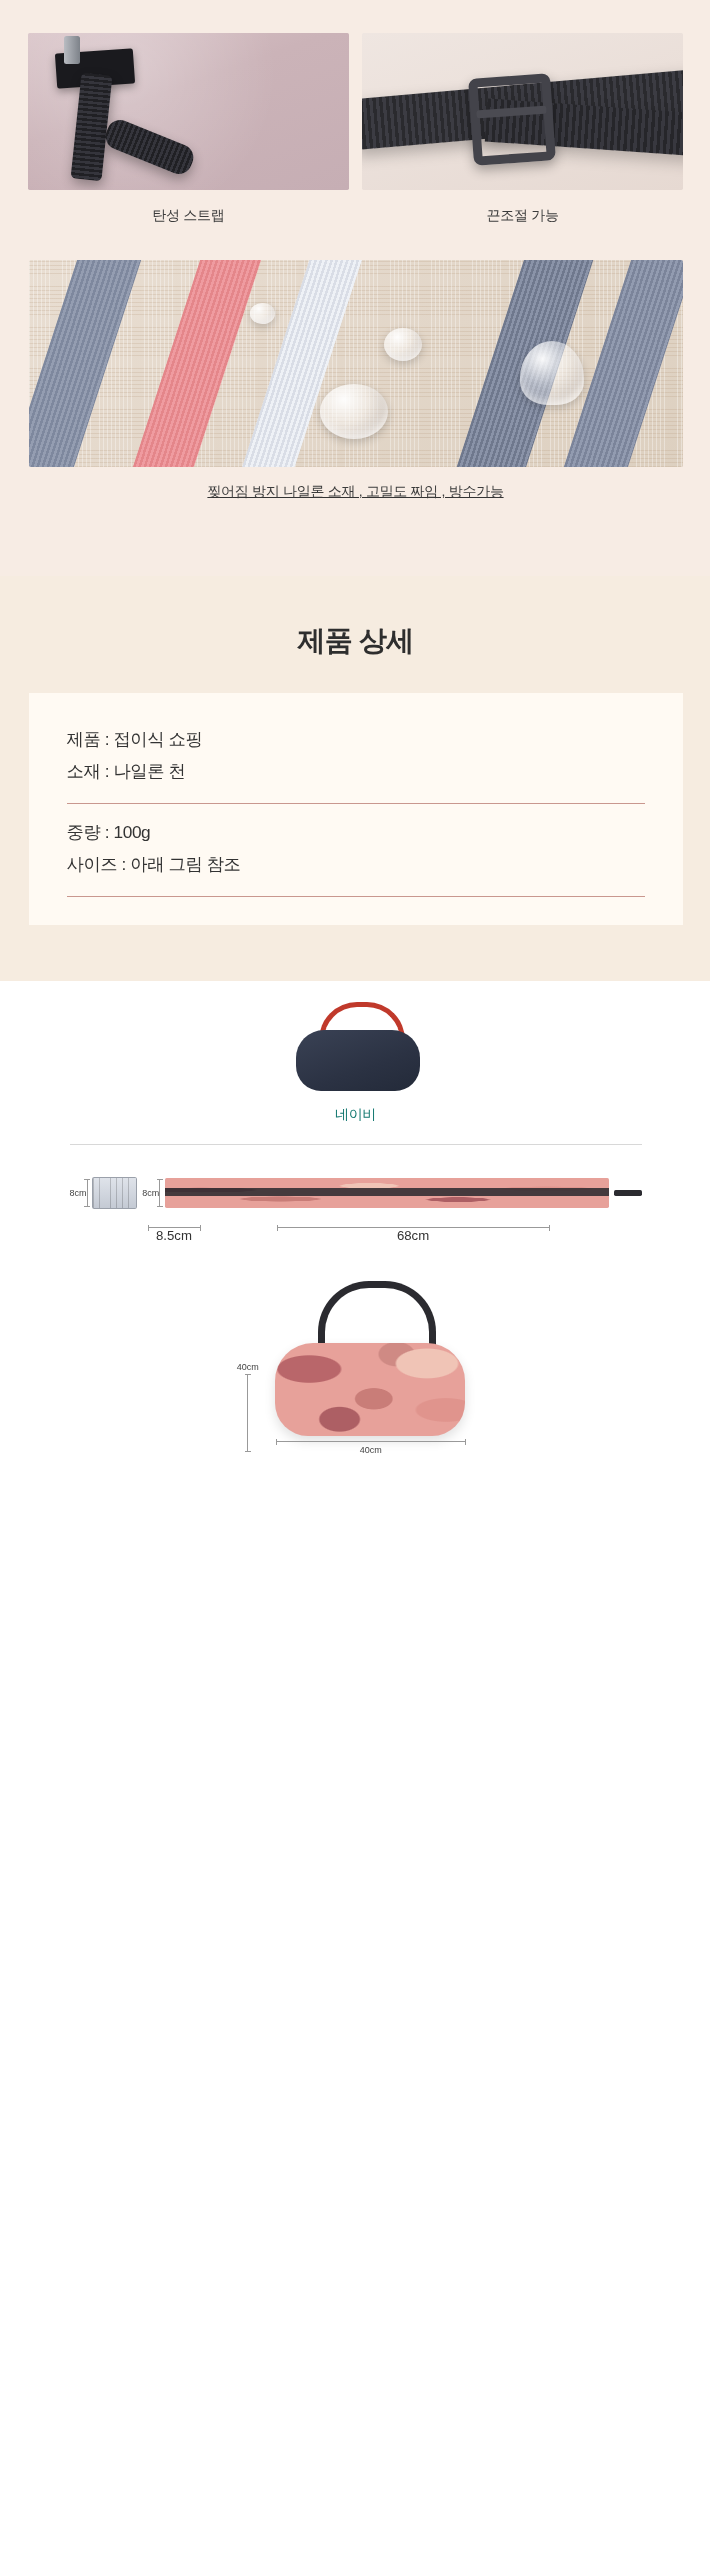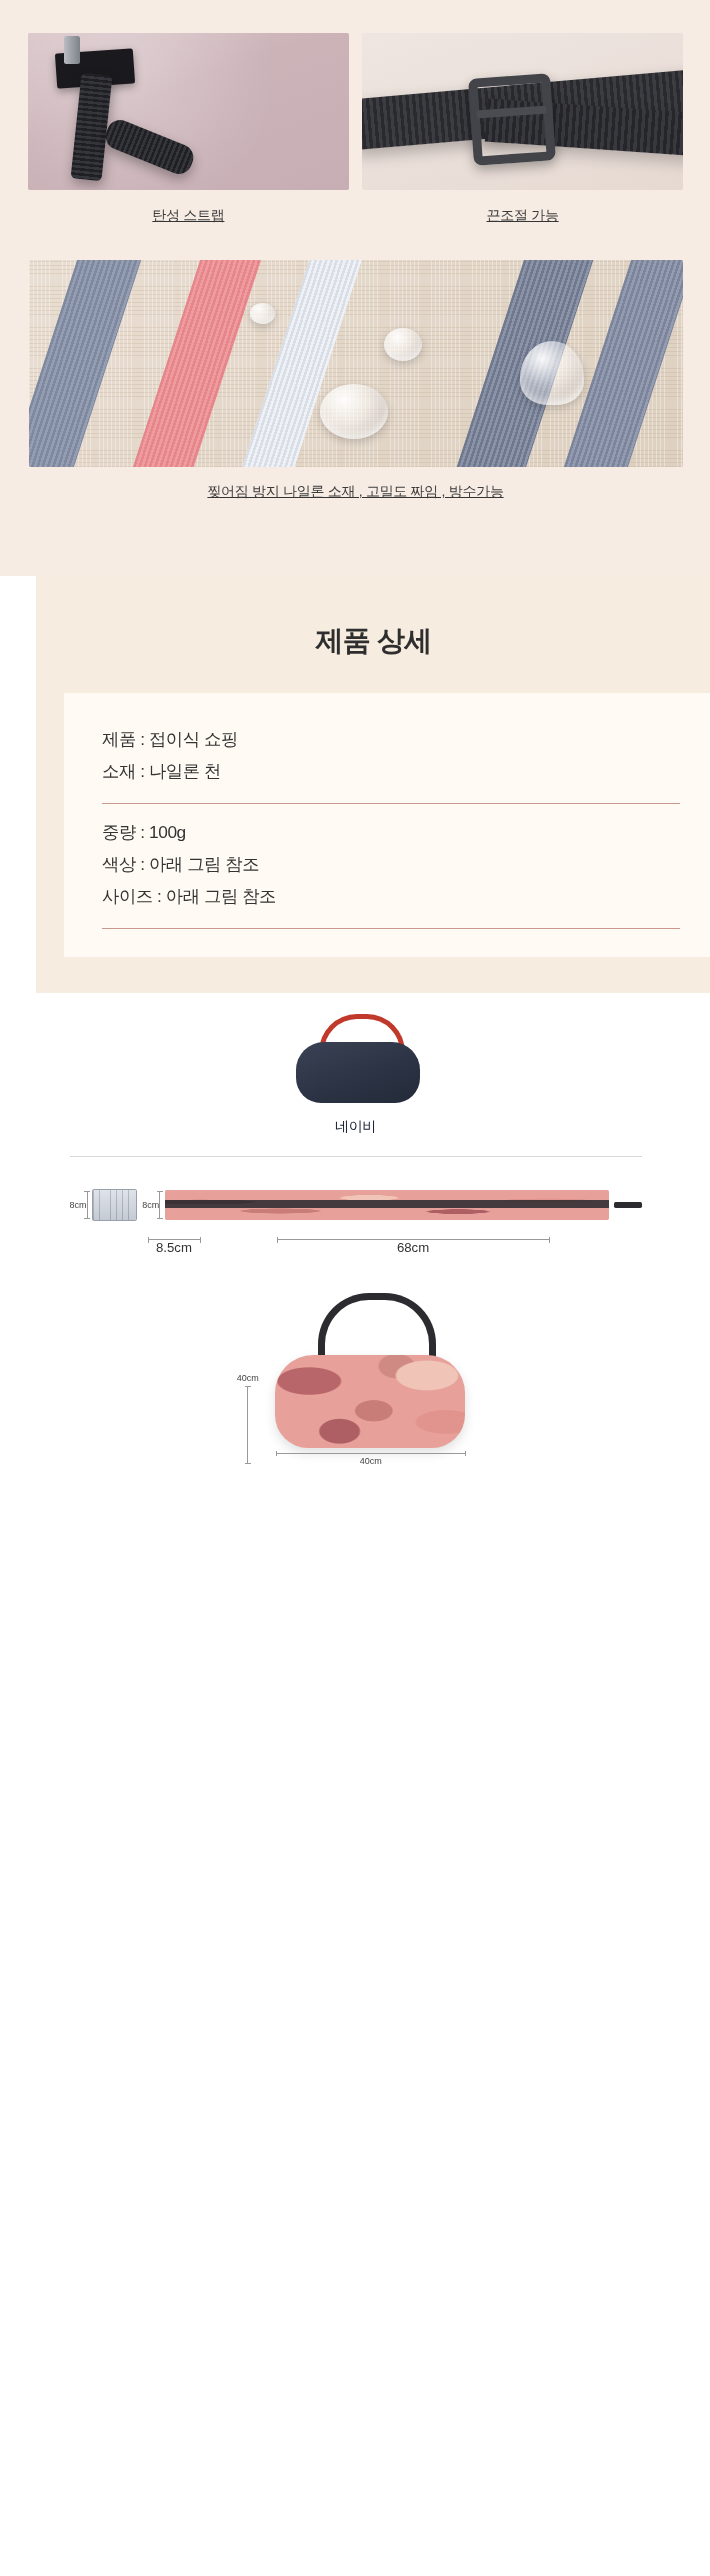--- a/index.html
+++ b/index.html
@@ -16,21 +16,21 @@
   .features{
     background:#f7ece4;
     padding:33px 28px 71px 28px;
     box-sizing:border-box;
   }
   .feature-row{
     display:flex;
     gap:13.2px;
     justify-content:center;
   }
-  .feature-card{width:348px;text-decoration:underline;}
+  .feature-card{width:348px;}
   .feature-photo{
     width:321px;height:157px;
     border-radius:1.7px;
     overflow:hidden;
     position:relative;
   }
   .feature-caption{
     text-align:center;
     font-size:14px;
     color:#3b3b3b;
@@ -115,23 +115,22 @@
     box-shadow:0 3.3px 8.3px rgba(0,0,0,.18), inset 0 -5px 10px rgba(255,255,255,.6);
   }
   .ph3 .d1{left:291px;top:124px;width:68px;height:55px;}
   .ph3 .d2{left:355px;top:68px;width:38px;height:33px;}
   .ph3 .d3{left:491px;top:81px;width:64px;height:64px;border-radius:60% 60% 52% 52%/70% 70% 44% 44%;}
   .ph3 .d4{left:221px;top:43px;width:25px;height:21.5px;}
 
   
   .detail{
     background:#f6ece0;
-    padding:46px 28px 36px 28px;
+    padding:46px 28px 56px 28px;
     box-sizing:border-box;
-    margin-left:36px;
   }
   .detail-title{
     text-align:center;
     font-size:28px;
     font-weight:bold;
     color:#2e2e2e;
     letter-spacing:-0.8px;
     padding-bottom:33px;
   }
   .spec-box{
@@ -179,21 +178,21 @@
     background:#e7a19a;
     background-image:
       radial-gradient(ellipse at 20% 30%, #b9666a 0 16%, rgba(0,0,0,0) 17%),
       radial-gradient(ellipse at 56% 62%, #c97d78 0 14%, rgba(0,0,0,0) 15%),
       radial-gradient(ellipse at 78% 24%, #f0c4b6 0 15%, rgba(0,0,0,0) 16%),
       radial-gradient(ellipse at 38% 82%, #ad5f64 0 12%, rgba(0,0,0,0) 13%),
       radial-gradient(ellipse at 88% 70%, #e0948d 0 13%, rgba(0,0,0,0) 14%);
   }
   .pinkcam .handle{border-color:#2b2b30;}
   .color-label{
-    font-size:14px;color:#0f172a;padding-top:13.2px;letter-spacing:-0.3px;
+    font-size:14px;color:#0f766e;padding-top:13.2px;letter-spacing:-0.3px;
   }
 
   .size-block{
     width:572px;margin:15px auto 0 auto;
     border-top:0.8px solid #d8d8d8;
     padding-top:18px;
     position:relative;
   }
   .folded-row{
     display:flex;align-items:center;justify-content:center;
@@ -334,21 +333,20 @@
   <section class="detail">
     <div class="detail-title">제품 상세</div>
 
     <div class="spec-box">
       <div class="spec-line">제품 : 접이식 쇼핑</div>
       <div class="spec-line">소재 : 나일론 천</div>
 
       <div class="spec-div"></div>
 
       <div class="spec-line">중량 : 100g</div>
-      <div class="spec-line">색상 : 아래 그림 참조</div>
       <div class="spec-line">사이즈 : 아래 그림 참조</div>
 
       <div class="spec-div bottom"></div>
     </div>
   </section>
 
   <section class="gallery">
 
     <div class="color-row">
       <div class="color-item">

